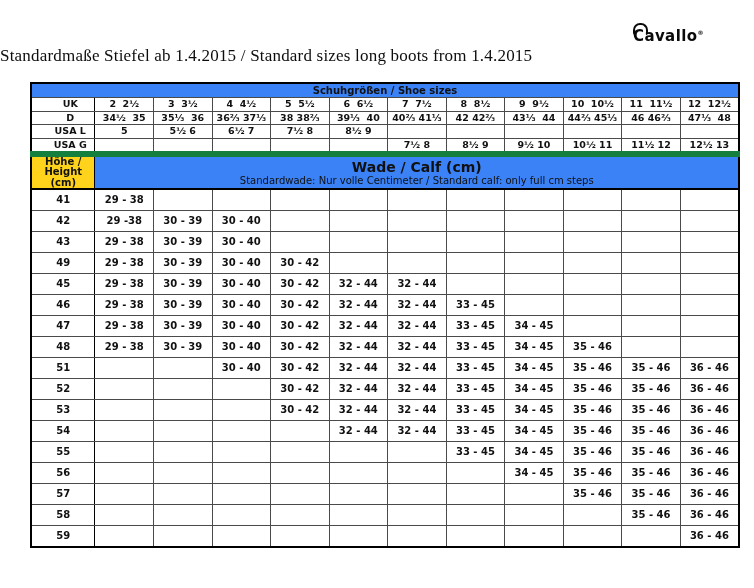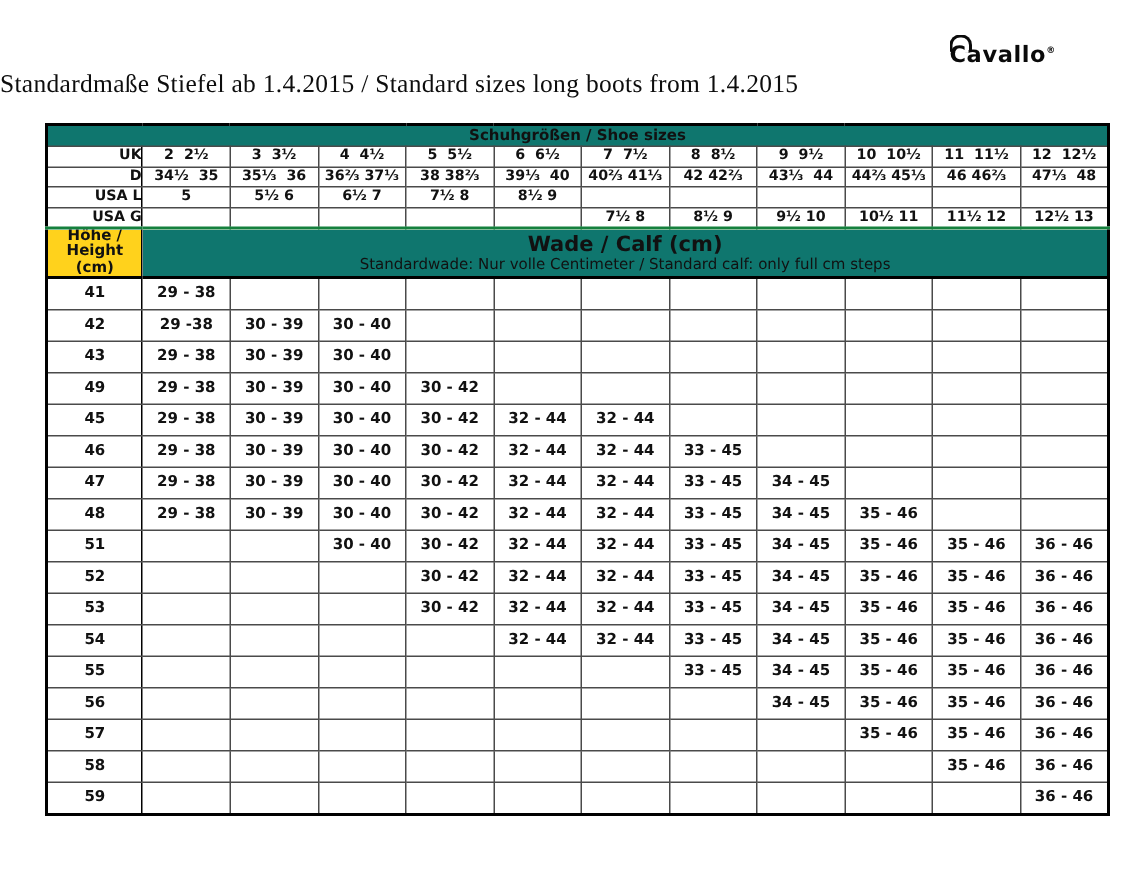--- a/index.html
+++ b/index.html
@@ -29,24 +29,24 @@
   col.lblcol{width:59px}
   col.szcol{width:54px}
   td{
     border:1px solid #4a4a4a;padding:0;margin:0;
     font-weight:bold;color:#111;text-align:center;white-space:pre;
     overflow:hidden;
   }
   td:first-child{border-right:1.5px solid #000}
   .bar-row td{height:13px;font-size:10px;line-height:13px}
   .size-row td{height:12.5px;font-size:9.5px;line-height:12.5px}
-  .size-row .lbl{text-align:right;padding-left:14px}
-  .green{background:#0f766e}
+  .size-row .lbl{text-align:center;padding-left:14px}
+  .green{background:#3b82f6}
   .yellow{background:#ffd21c}
-  .hw-row td{border-top:2px solid #15803d;border-bottom:2px solid #000;height:31px}
+  .hw-row td{border-top:6px solid #15803d;border-bottom:2px solid #000;height:31px}
   .hh{font-size:10px;line-height:1.03;white-space:pre-line;vertical-align:middle}
   .wade{vertical-align:middle}
   .wadeTitle{font-size:14px;font-weight:bold;line-height:1.15}
   .wadeSub{font-size:10px;font-weight:normal;line-height:1.15}
   .body-row td{height:20px;font-size:10px;line-height:20px}
 </style>
 </head>
 <body>
 
 <div class="logo">

